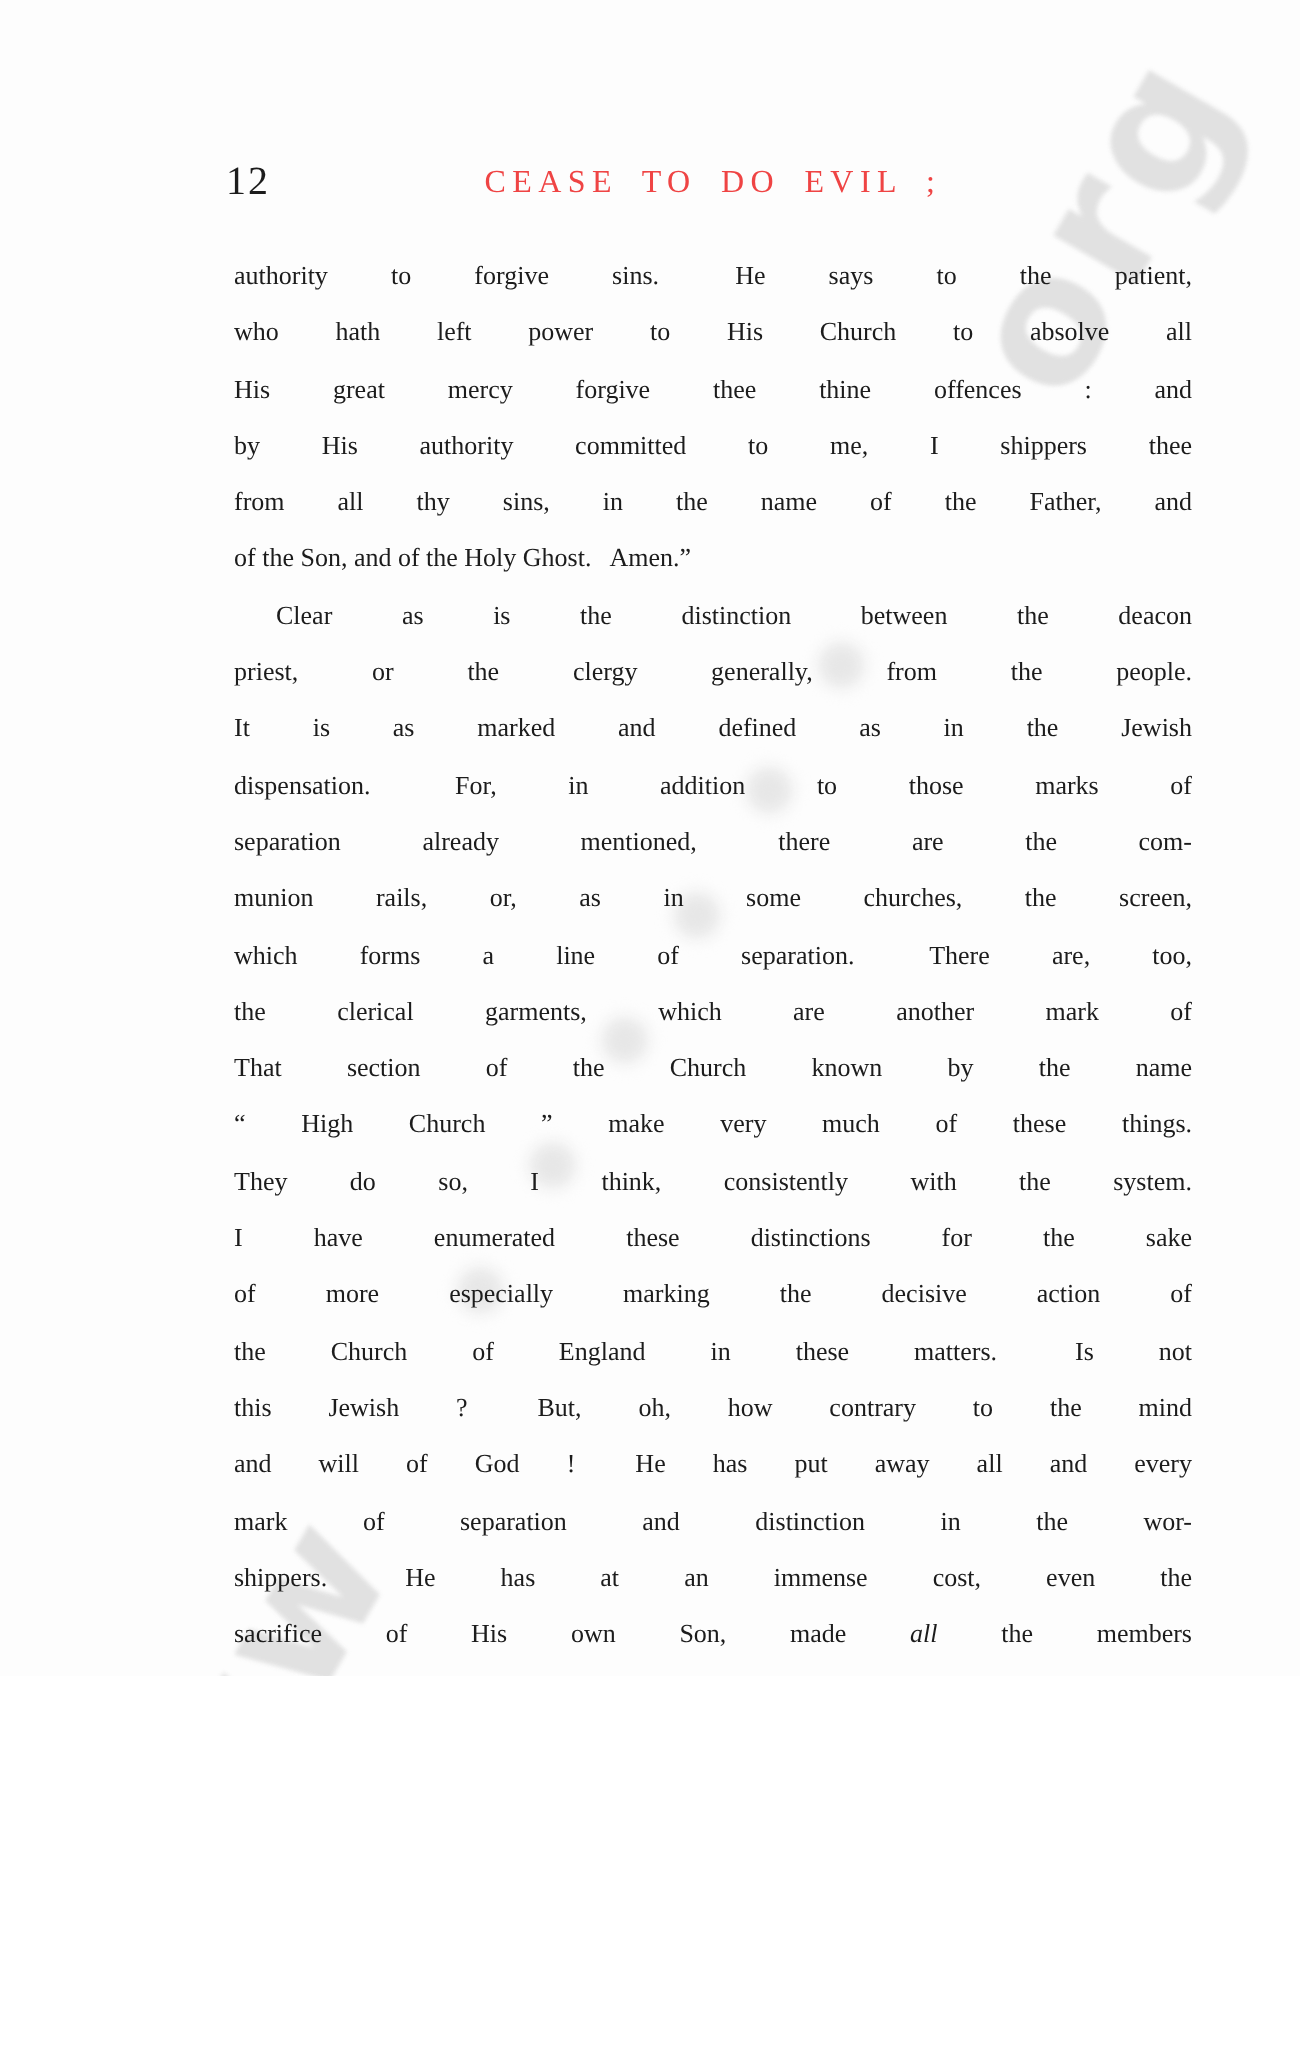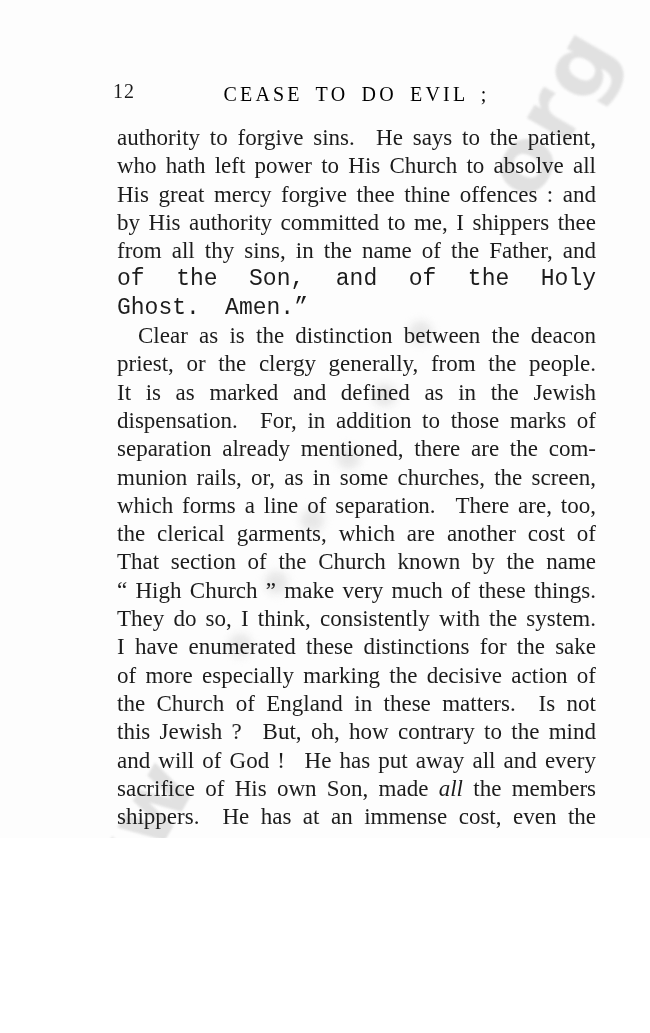--- a/index.html
+++ b/index.html
@@ -10,32 +10,32 @@
     font-family:"Liberation Serif", serif; color:var(--ink);
   }
   
   .header-row { position:absolute; top:80px; left:117px; width:479px; height:24px; }
   .page-number {
     position:absolute; left:-4px; top:0;
     font-size:20px; letter-spacing:1px; color:var(--ink);
   }
   .running-title {
     position:absolute; left:0; right:0; top:3px; text-align:center;
-    font-size:20px; letter-spacing:3.2px; word-spacing:5px;
-    color:#000000; white-space:nowrap;
+    font-size:16px; letter-spacing:3.2px; word-spacing:5px;
+    color:#ef4444; white-space:nowrap;
   }
   
   .body-text {
     position:absolute; top:124px; left:117px; width:479px;
-    font-size:23px; line-height:28.3px; color:var(--ink);
+    font-size:13px; line-height:28.3px; color:var(--ink);
     z-index:2;
   }
   .line { text-align:justify; text-align-last:justify; white-space:normal; }
   .line.indent { text-indent:21px; }
-  .line.no-just { text-align-last:left;font-family:Liberation Mono, monospace; }
+  .line.no-just { text-align-last:left; }
   .it { font-style:italic; }
   
   .watermark {
     position:absolute; left:-230px; top:440px; width:1100px; height:140px;
     transform:rotate(-60deg);
     display:flex; align-items:center; justify-content:space-between;
     z-index:1; pointer-events:none;
     font-family:"DejaVu Sans", sans-serif; font-weight:bold;
     color:var(--wm);
   }
@@ -65,26 +65,27 @@
       <div class="line"><span>by His authority committed to me, I shippers thee</span></div>
       <div class="line"><span>from all thy sins, in the name of the Father, and</span></div>
       <div class="line no-just"><span>of the Son, and of the Holy Ghost.  Amen.”</span></div>
       <div class="line indent"><span>Clear as is the distinction between the deacon</span></div>
       <div class="line"><span>priest, or the clergy generally, from the people.</span></div>
       <div class="line"><span>It is as marked and defined as in the Jewish</span></div>
       <div class="line"><span>dispensation.  For, in addition to those marks of</span></div>
       <div class="line"><span>separation already mentioned, there are the com-</span></div>
       <div class="line"><span>munion rails, or, as in some churches, the screen,</span></div>
       <div class="line"><span>which forms a line of separation.  There are, too,</span></div>
-      <div class="line"><span>the clerical garments, which are another cost of</span></div>
+      <div class="line"><span>the clerical garments, which are another mark of</span></div>
       <div class="line"><span>That section of the Church known by the name</span></div>
       <div class="line"><span>“ High Church ” make very much of these things.</span></div>
       <div class="line"><span>They do so, I think, consistently with the system.</span></div>
       <div class="line"><span>I have enumerated these distinctions for the sake</span></div>
       <div class="line"><span>of more especially marking the decisive action of</span></div>
       <div class="line"><span>the Church of England in these matters.  Is not</span></div>
       <div class="line"><span>this Jewish ?  But, oh, how contrary to the mind</span></div>
       <div class="line"><span>and will of God !  He has put away all and every</span></div>
+      <div class="line"><span>mark of separation and distinction in the wor-</span></div>
+      <div class="line"><span>shippers.  He has at an immense cost, even the</span></div>
       <div class="line"><span>sacrifice of His own Son, made </span><span class="it">all</span><span> the members</span></div>
-      <div class="line"><span>shippers.  He has at an immense cost, even the</span></div>
     </div>
 
 </div>
 
 </body></html>

